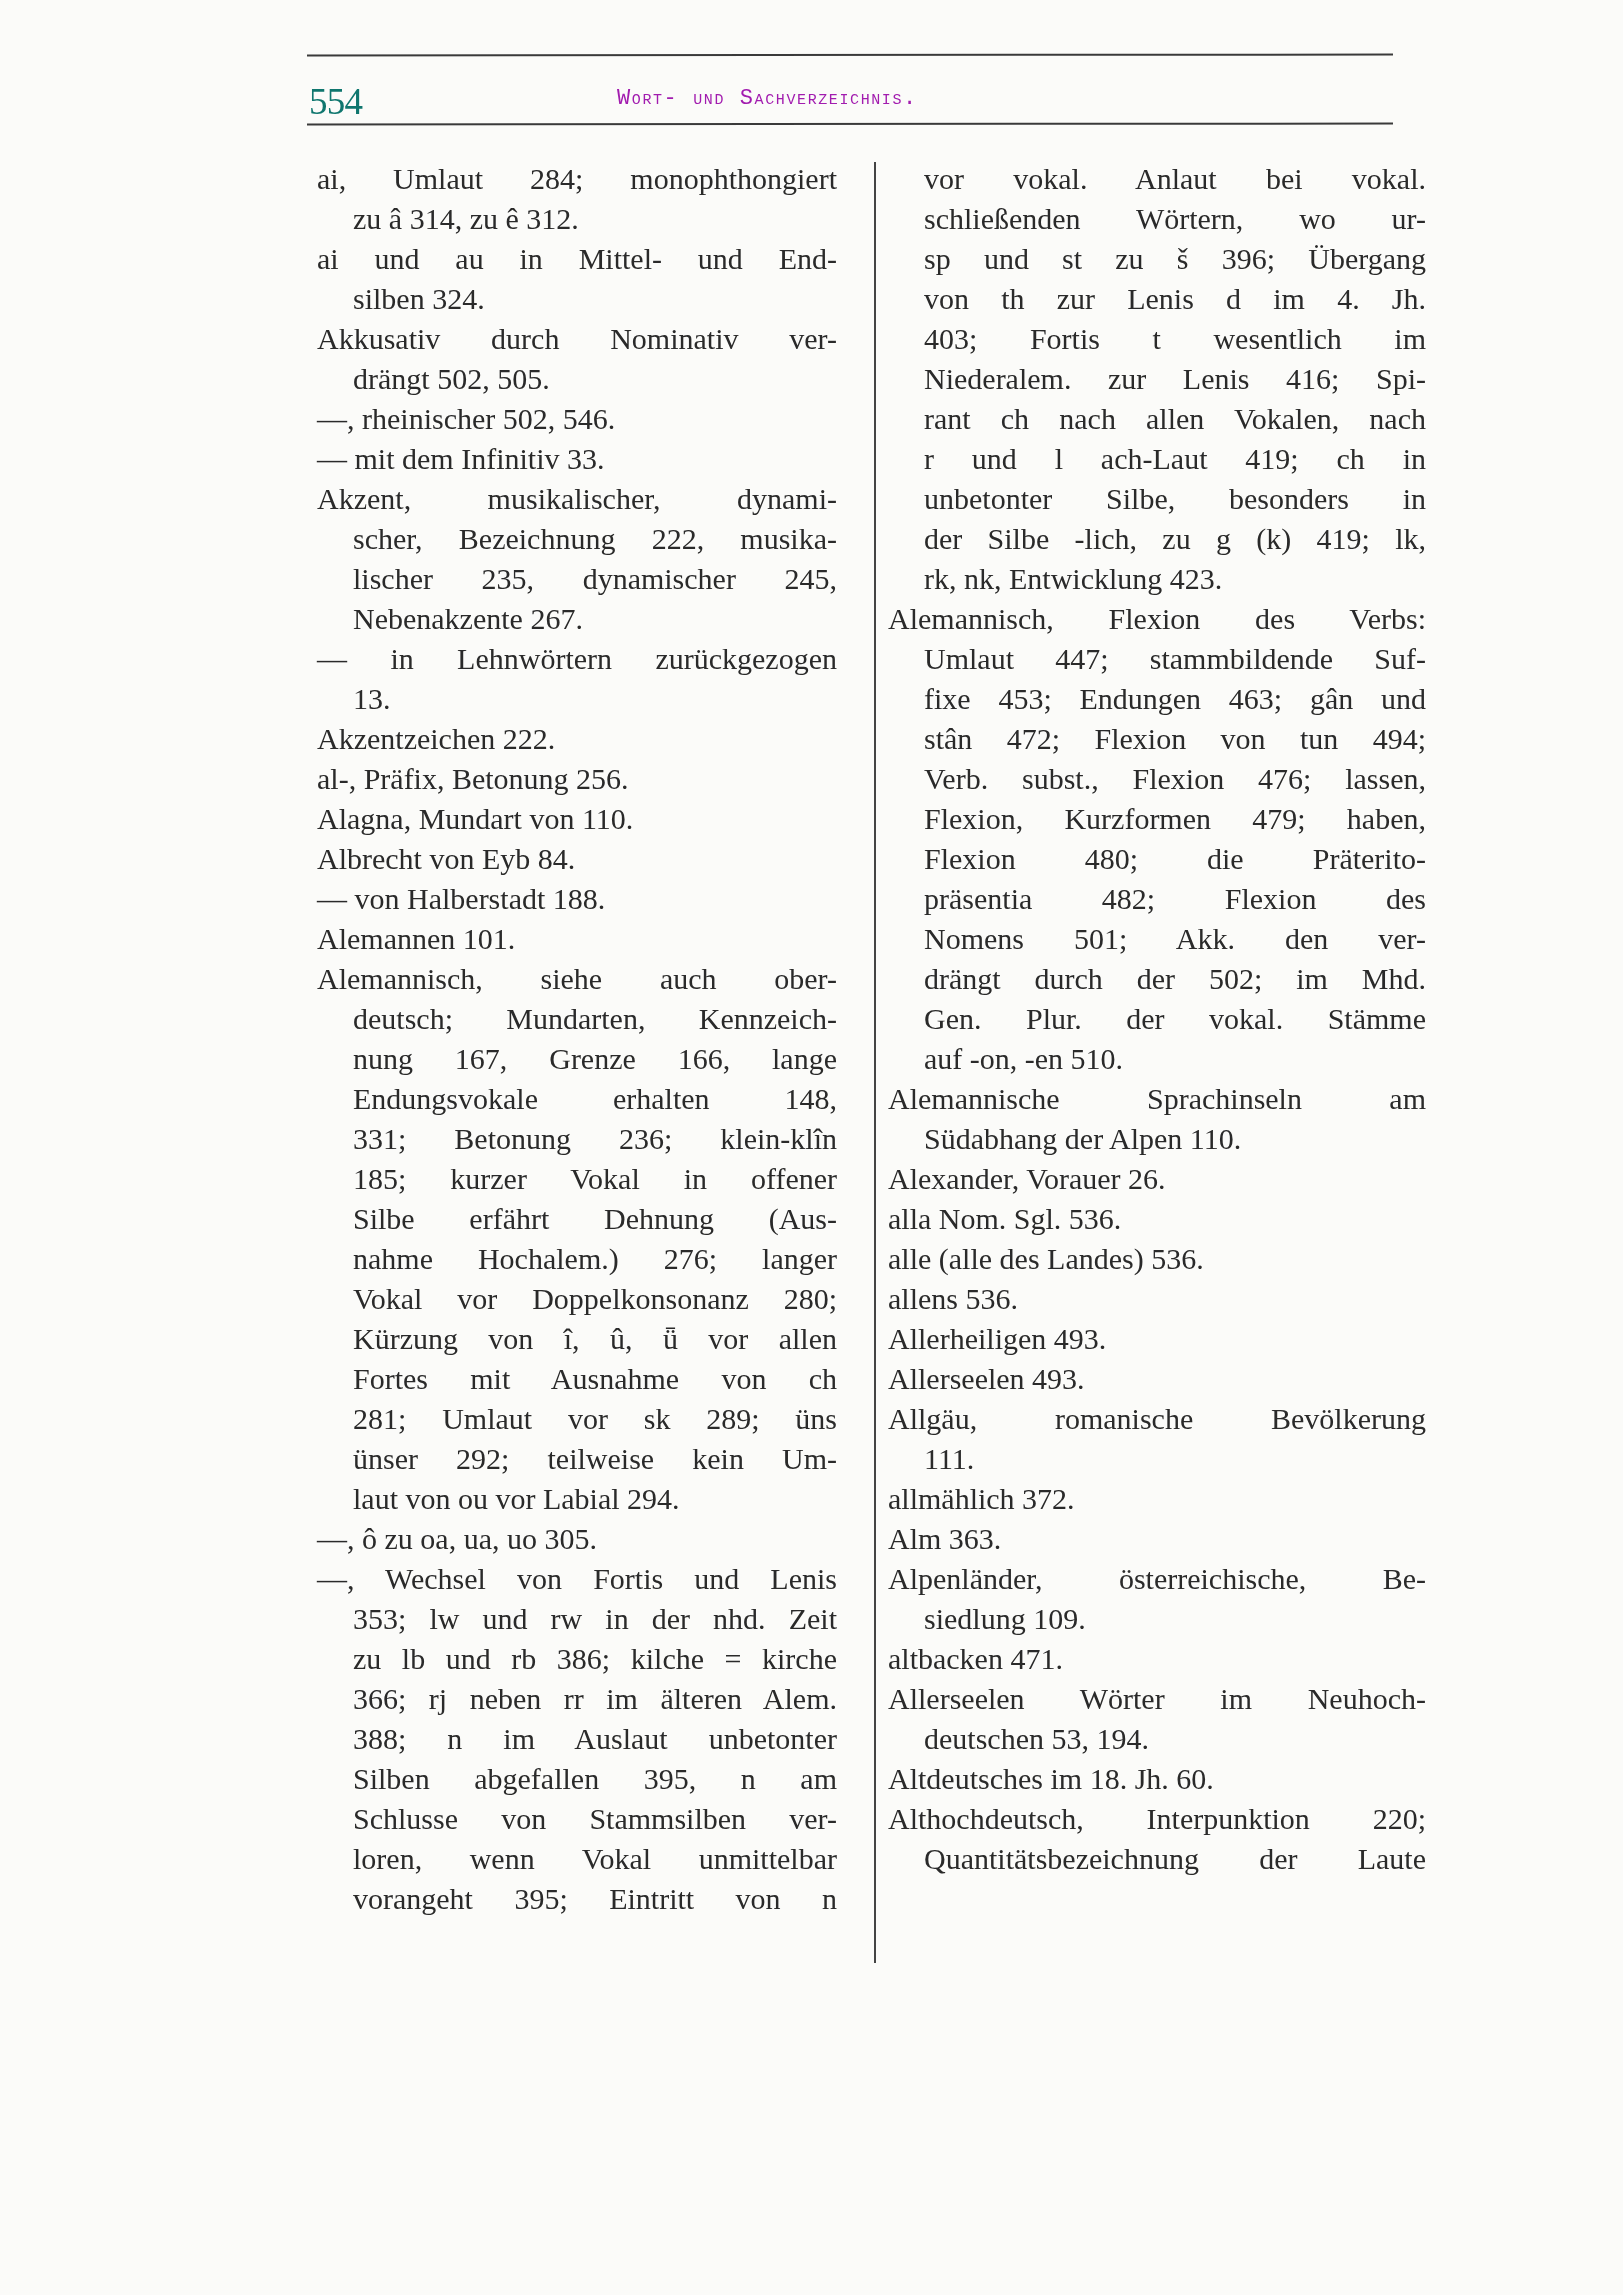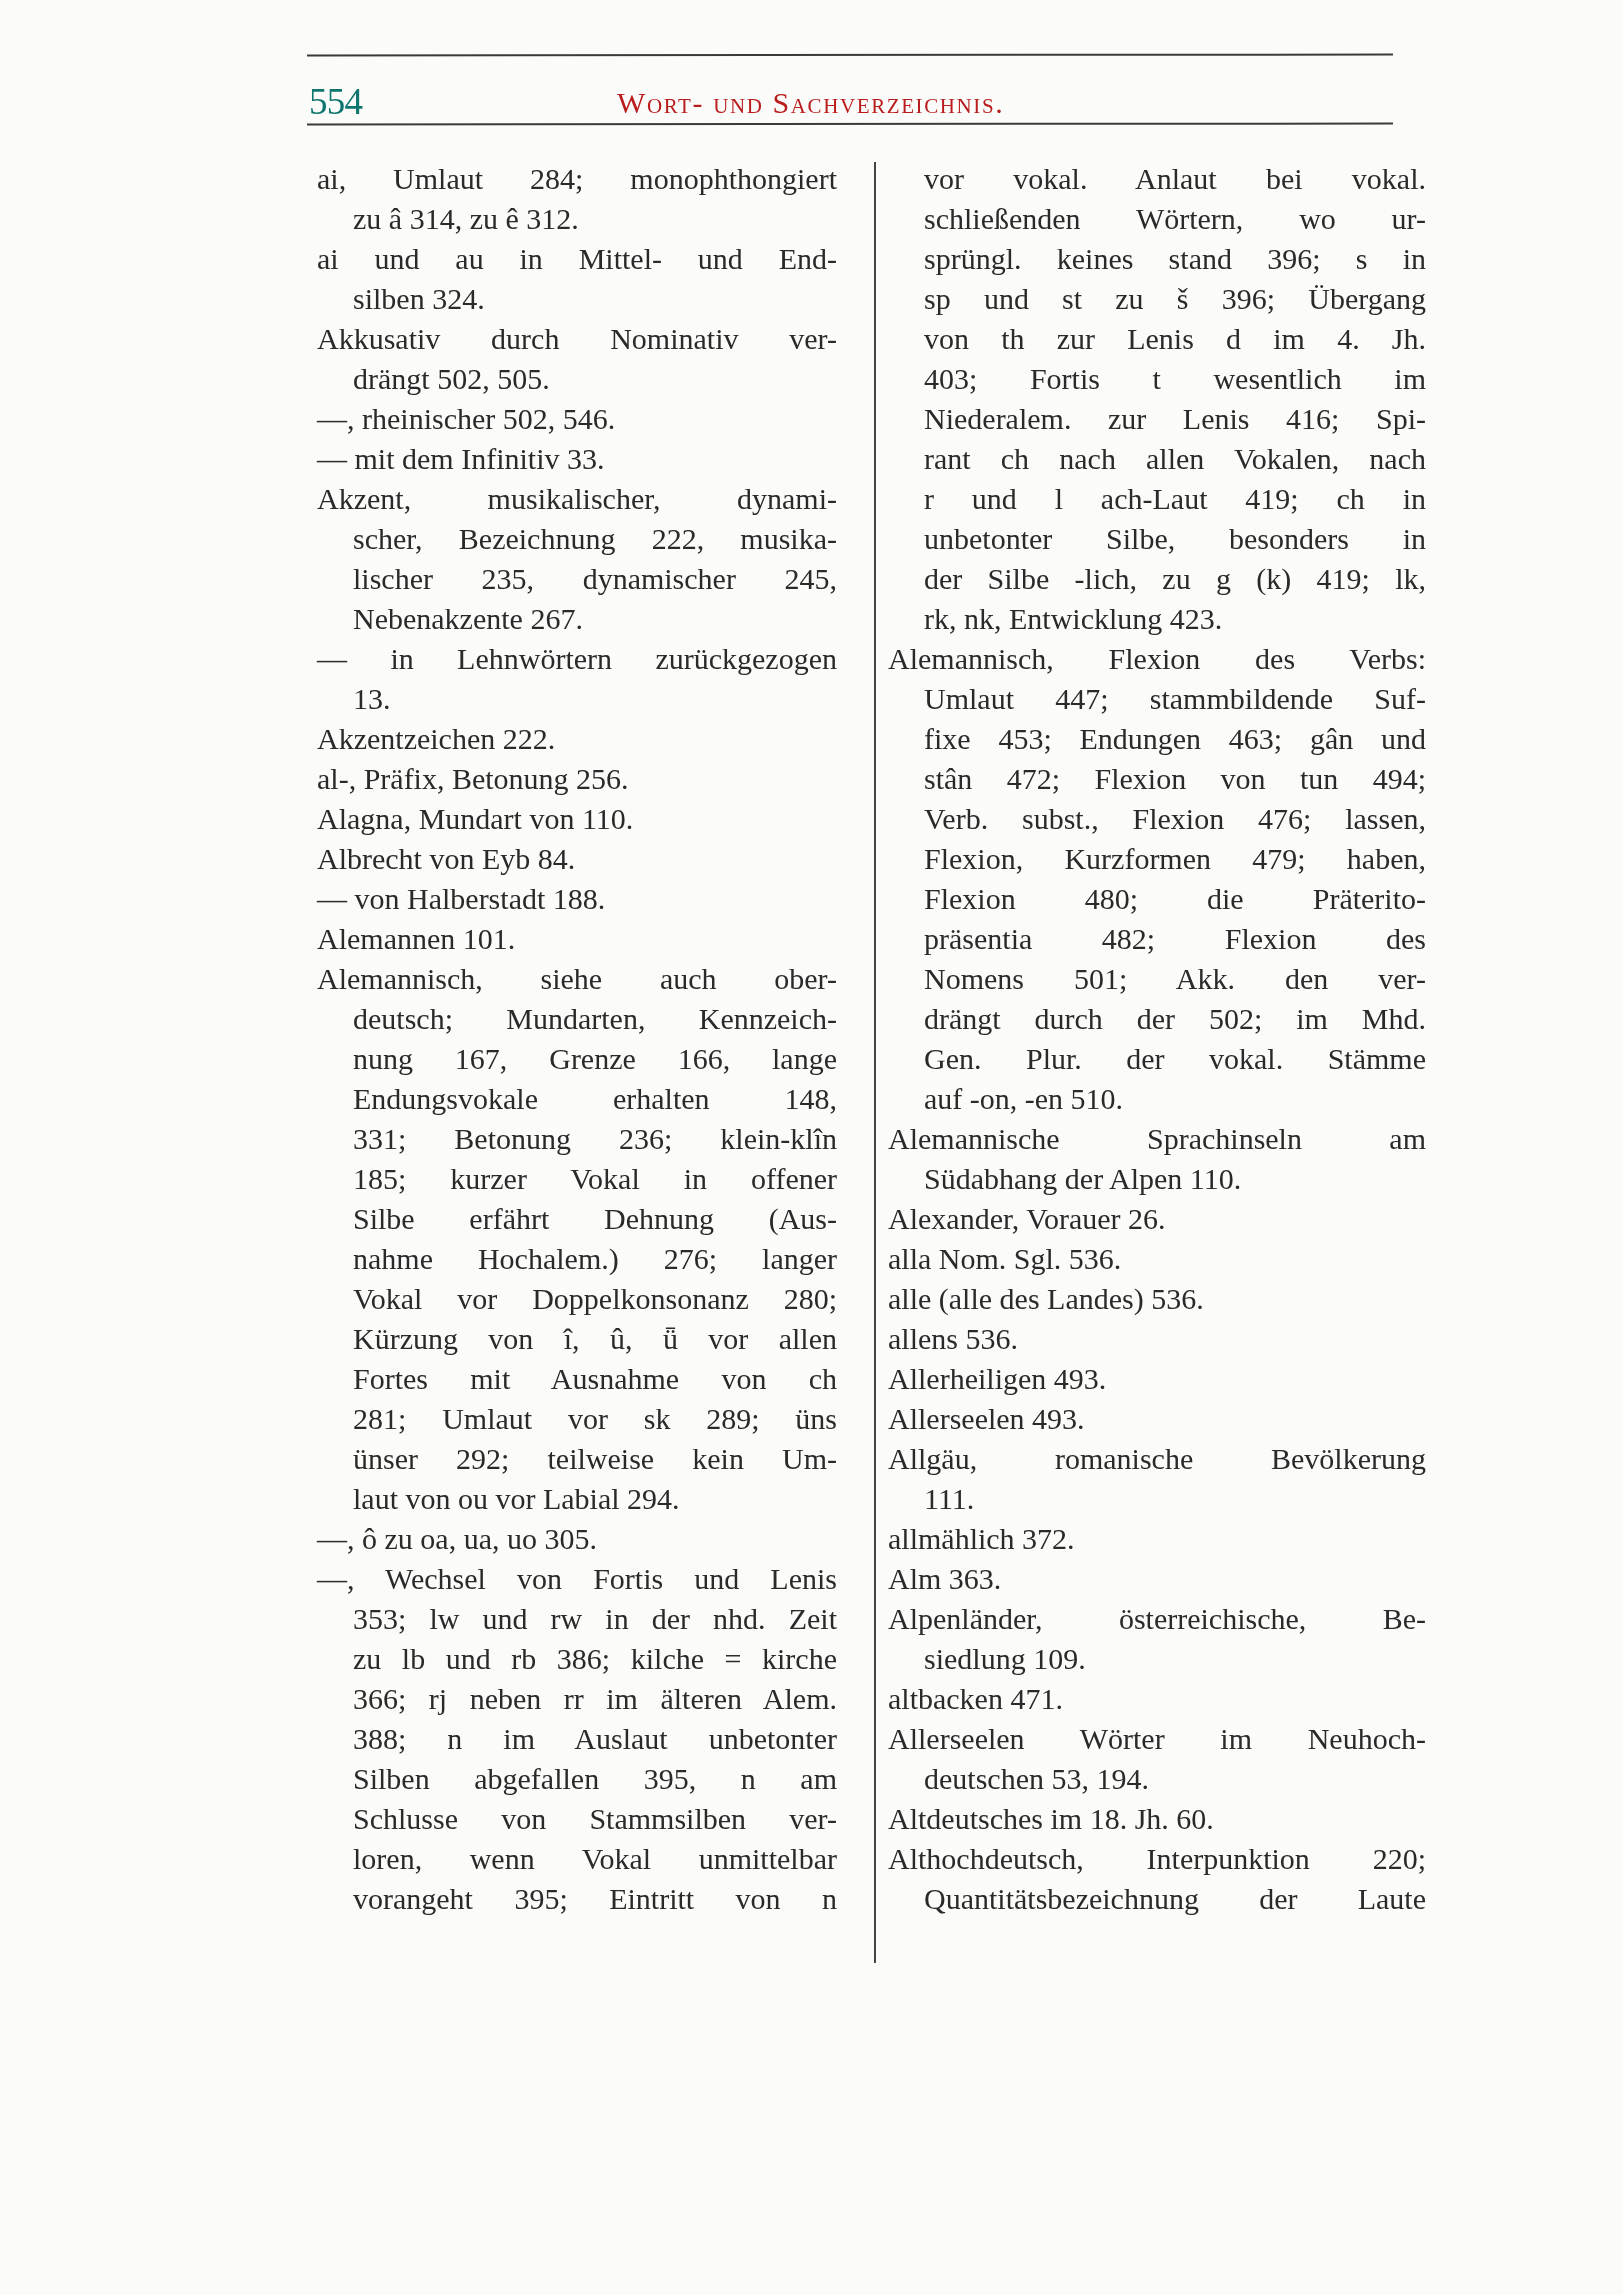--- a/index.html
+++ b/index.html
@@ -17,22 +17,22 @@
   }
   .rule.top { top: 54px; transform: rotate(-0.05deg); }
   .rule.bottom { top: 123px; transform: rotate(-0.05deg); }
   .page-number {
     position: absolute; left: 309px; top: 80px;
     font-family: "Liberation Serif", serif;
     font-size: 37px; color: #0f766e; letter-spacing: -0.8px;
   }
   .running-head {
     position: absolute; left: 617px; top: 86px;
-    font-family: Liberation Serif, serif;
-    font-size: 30px; letter-spacing: 1.6px; color: #b91c1c;
+    font-family: Liberation Mono, monospace;
+    font-size: 22px; letter-spacing: 1.6px; color: #a21caf;
     font-variant: small-caps;
   }
   .column {
     position: absolute; top: 159px;
     font-family: "Liberation Serif", serif;
     font-size: 30px;
     line-height: 40px;
   }
   .col-left { left: 317px; width: 520px; }
   .col-right { left: 888px; width: 538px; }
@@ -98,21 +98,20 @@
     <span class="line indent">388; n im Auslaut unbetonter</span>
     <span class="line indent">Silben abgefallen 395, n am</span>
     <span class="line indent">Schlusse von Stammsilben ver-</span>
     <span class="line indent">loren, wenn Vokal unmittelbar</span>
     <span class="line indent">vorangeht 395; Eintritt von n</span>
   </div>
 <div class="divider"></div>
 <div class="column col-right" id="col-right">
     <span class="line indent">vor vokal. Anlaut bei vokal.</span>
     <span class="line indent">schließenden Wörtern, wo ur-</span>
-    <span class="line indent">sprüngl. keines stand 396; s in</span>
     <span class="line indent">sp und st zu š 396; Übergang</span>
     <span class="line indent">von th zur Lenis d im 4. Jh.</span>
     <span class="line indent">403; Fortis t wesentlich im</span>
     <span class="line indent">Niederalem. zur Lenis 416; Spi-</span>
     <span class="line indent">rant ch nach allen Vokalen, nach</span>
     <span class="line indent">r und l ach-Laut 419; ch in</span>
     <span class="line indent">unbetonter Silbe, besonders in</span>
     <span class="line indent">der Silbe -lich, zu g (k) 419; lk,</span>
     <span class="line indent last">rk, nk, Entwicklung 423.</span>
     <span class="line">Alemannisch, Flexion des Verbs:</span>

